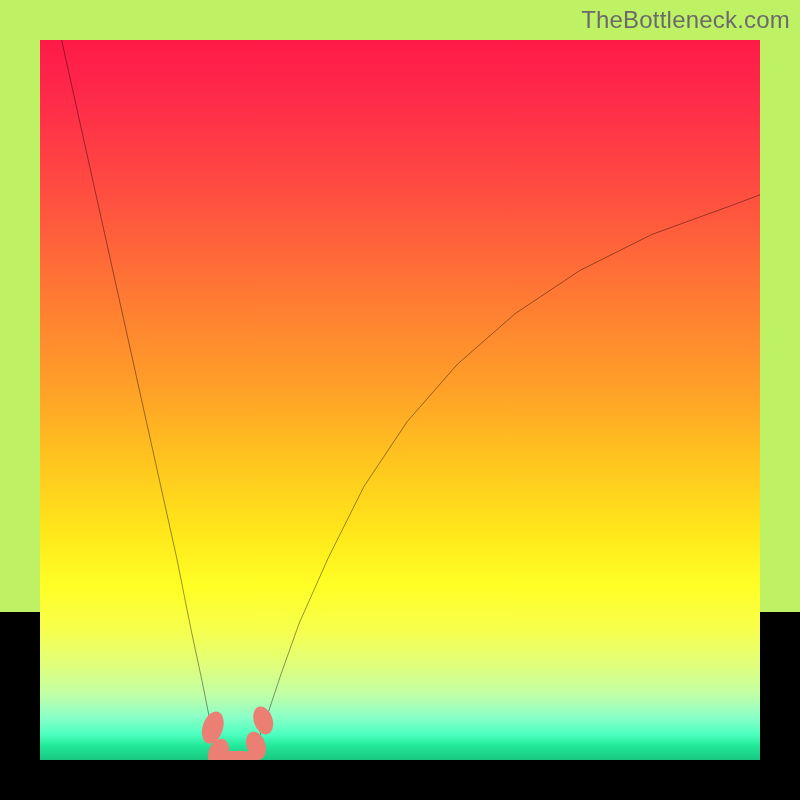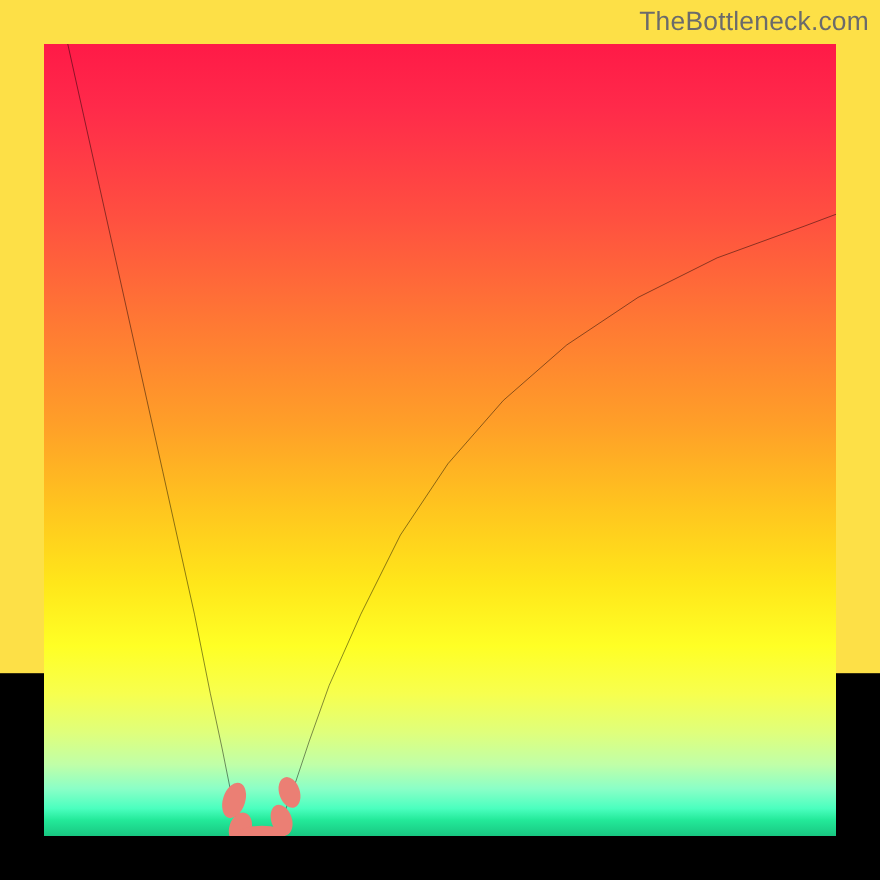--- a/index.html
+++ b/index.html
@@ -10,21 +10,21 @@
     background: #000;
     overflow: hidden;
     font-family: Arial, Helvetica, sans-serif;
   }
   .frame {
     position: absolute;
     top: 0;
     left: 0;
     width: 800px;
     height: 612px;
-    background: #fde047;
+    background: #bef264;
   }
   .plot {
     position: absolute;
     top: 40px;
     left: 40px;
     width: 720px;
     height: 720px;
     overflow: hidden;
   }
   .gradient {

